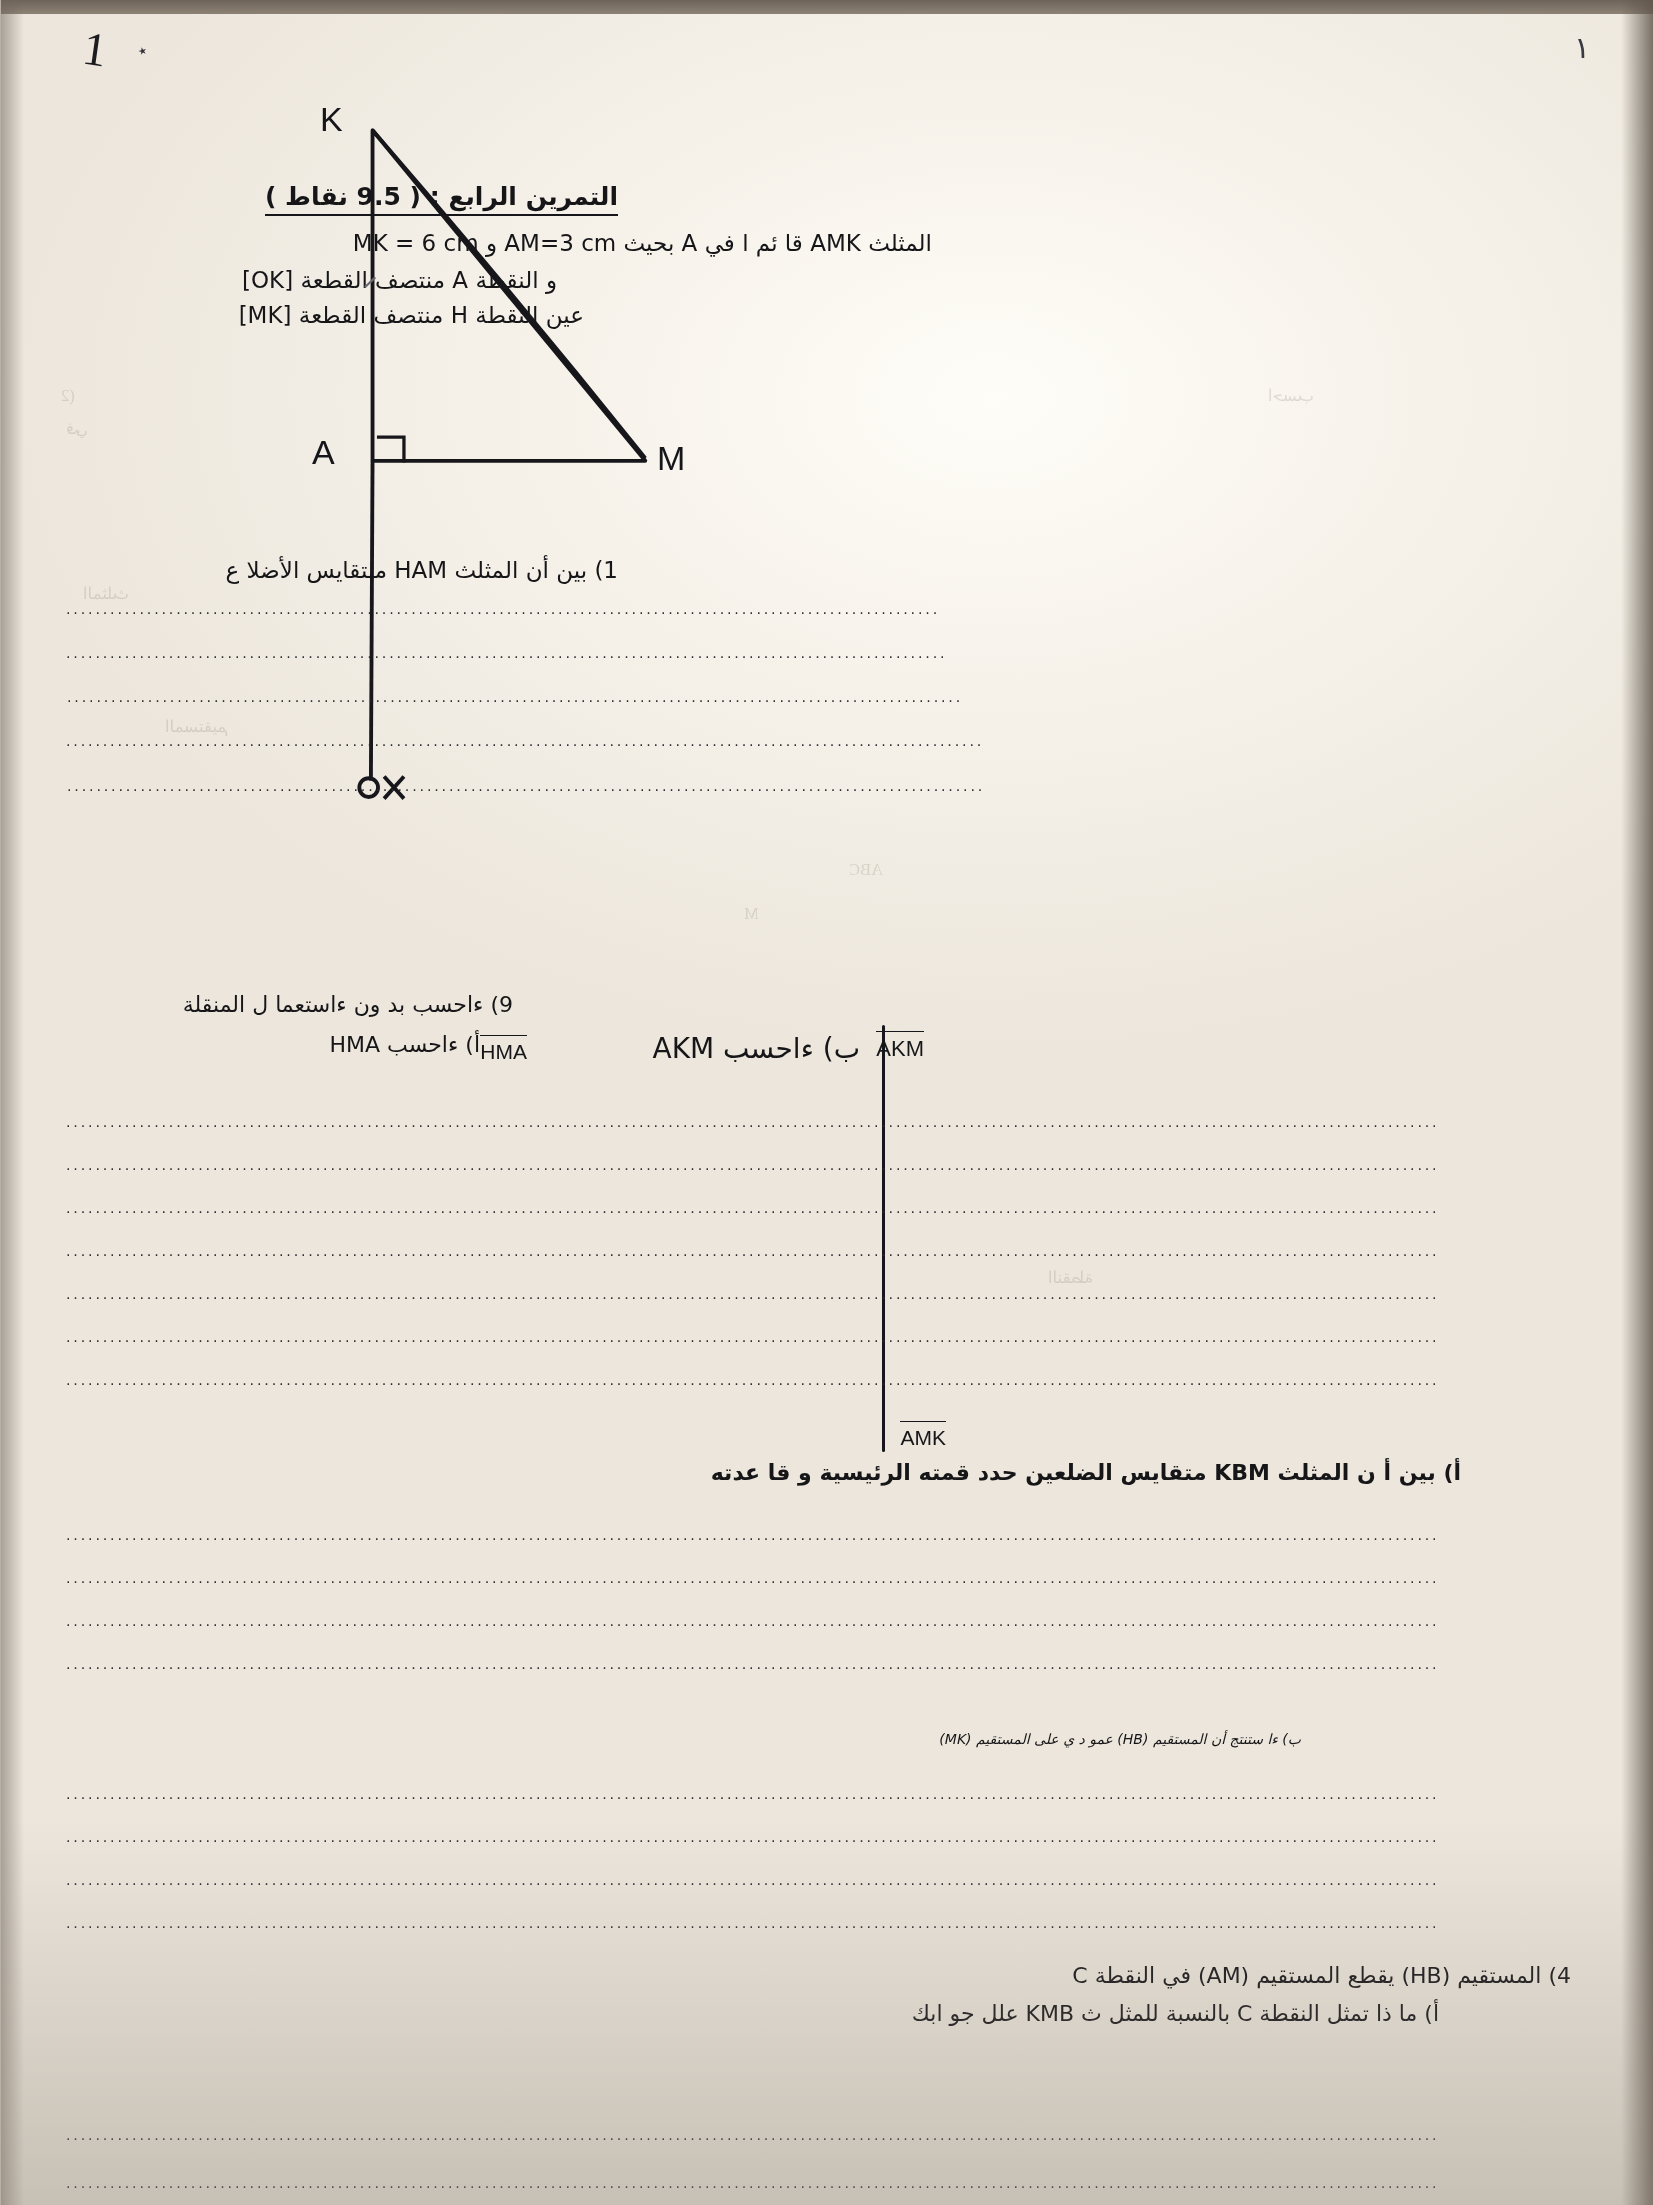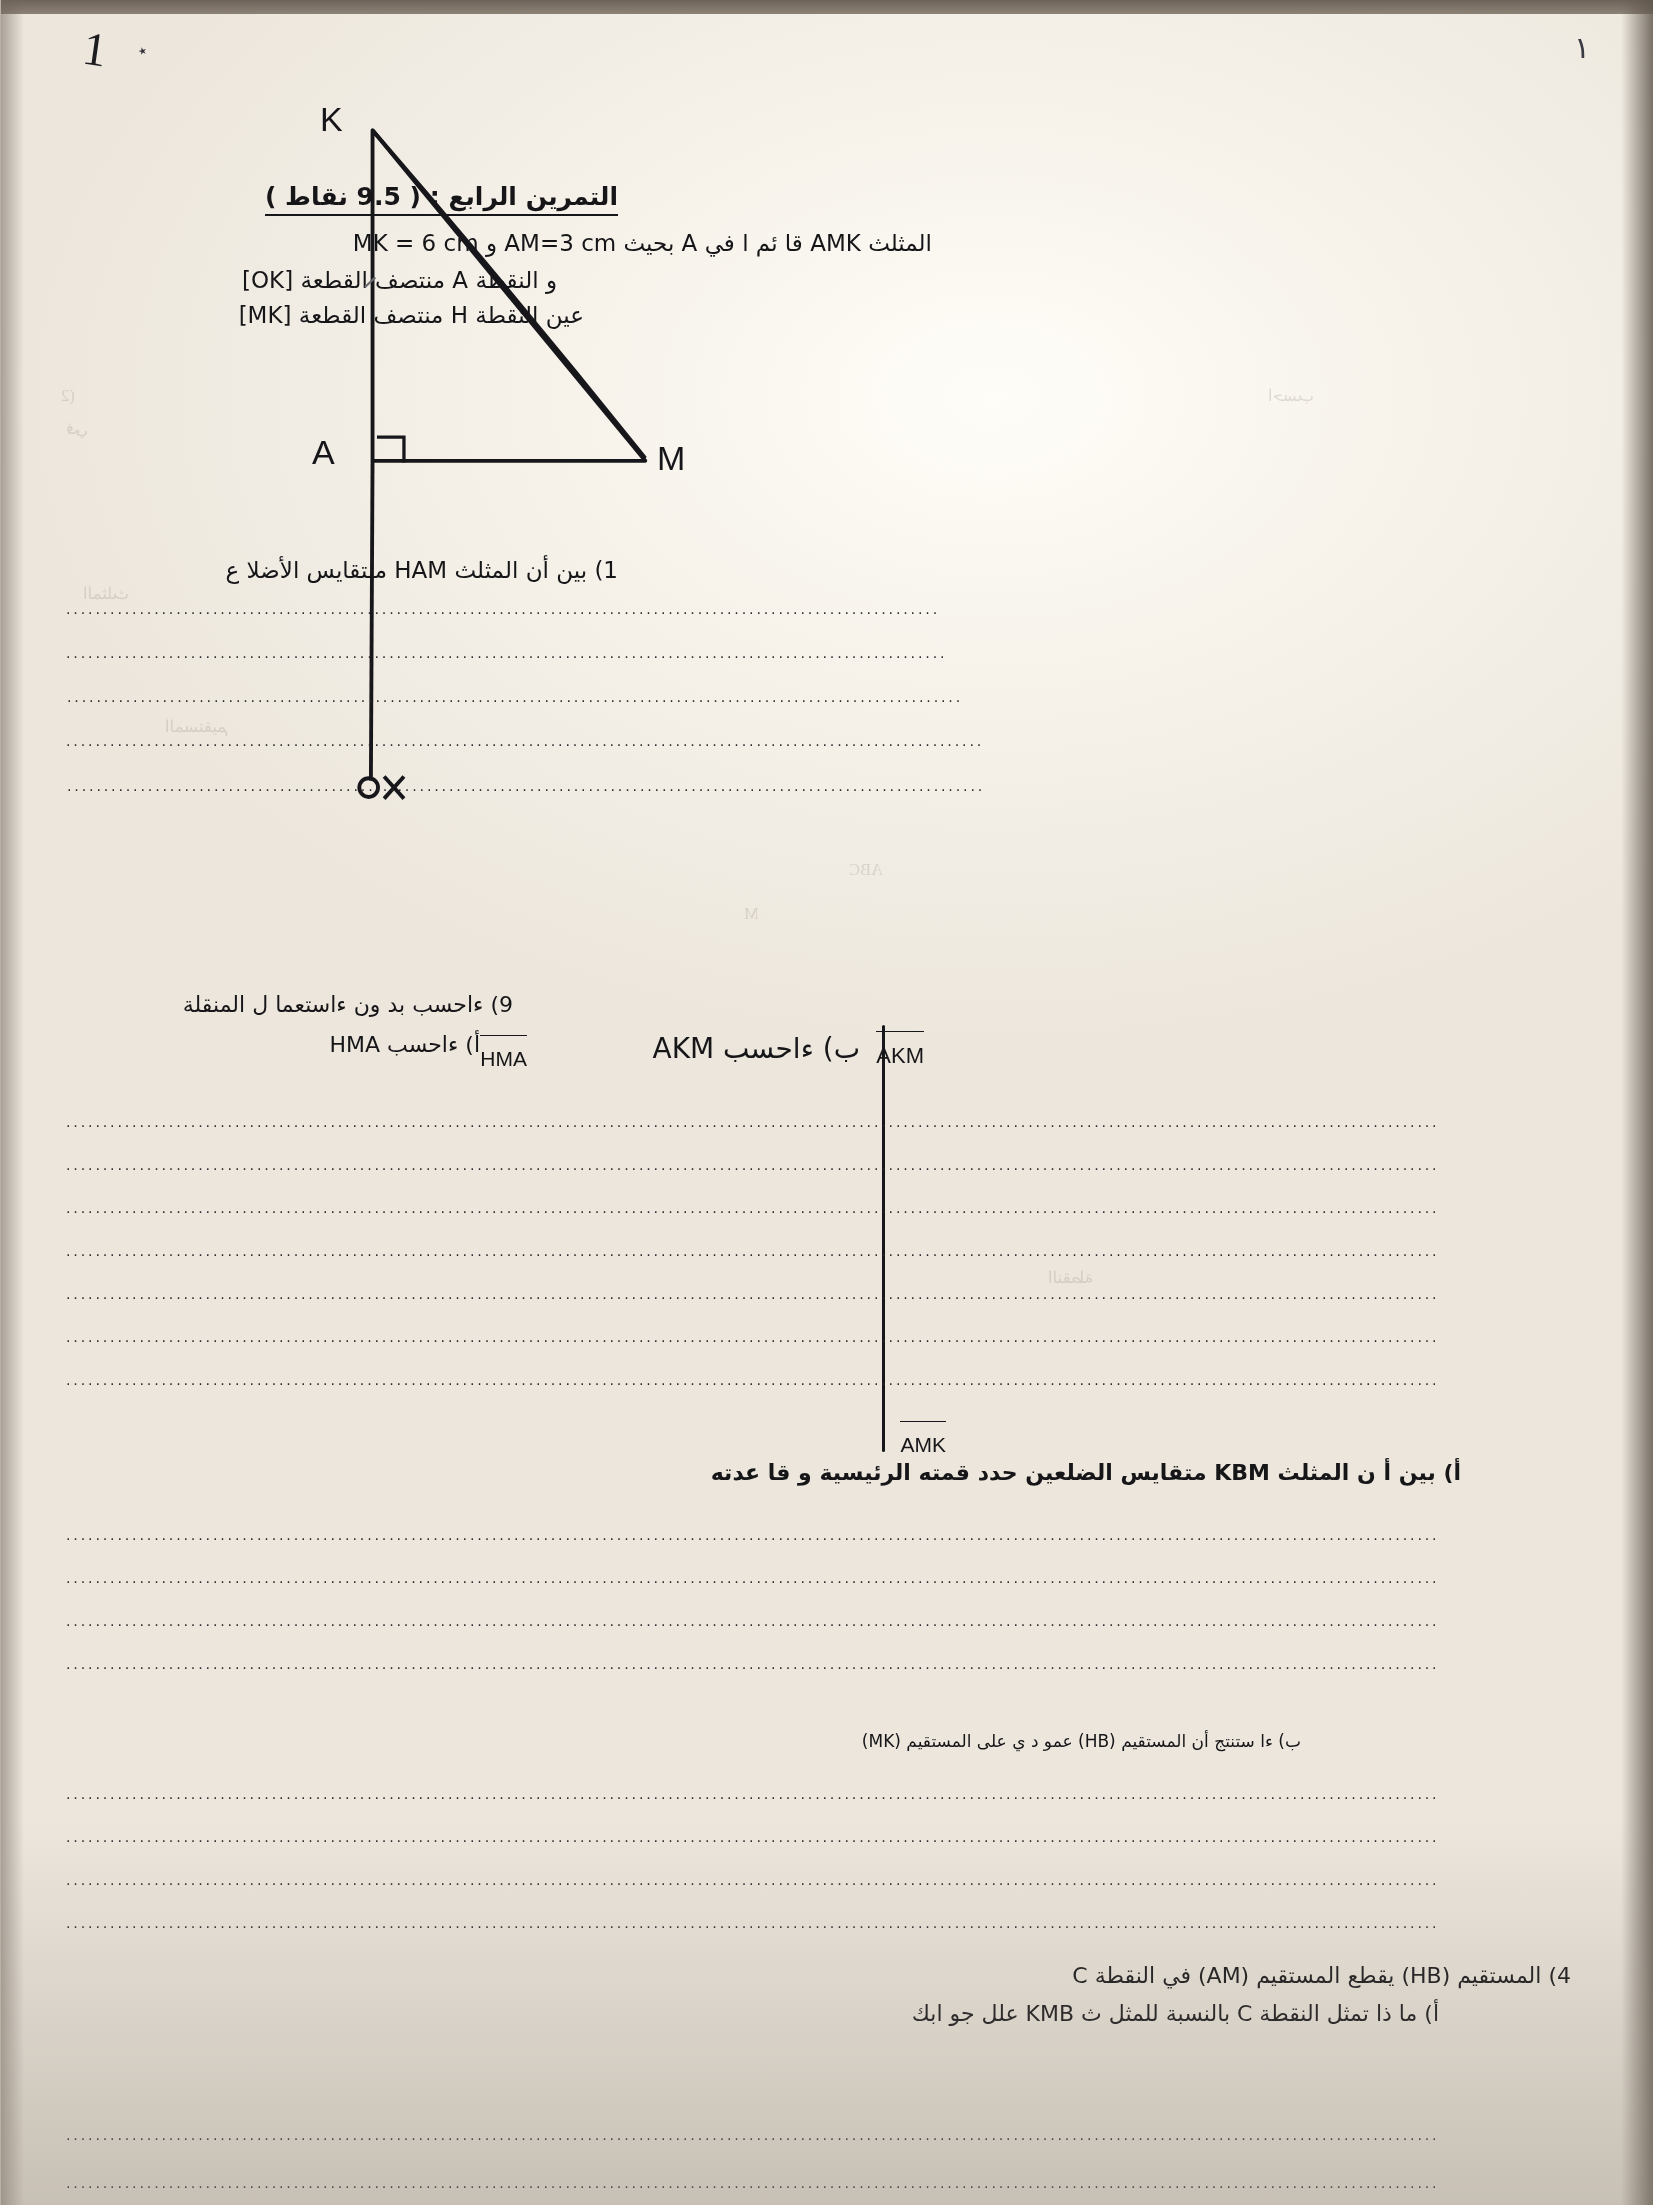--- a/index.html
+++ b/index.html
@@ -87,25 +87,25 @@
 
   .latin { font-family: "Liberation Sans", sans-serif; }
 
   
   #q1 { position: absolute; right: 1036px; top: 557px; font-size: 23px; text-align: right; }
   #q2-head { position: absolute; right: 1141px; top: 992px; font-size: 22px; }
   #q2-a { position: absolute; right: 1174px; top: 1032px; font-size: 22px; }
   #q2-b { position: absolute; right: 794px; top: 1032px; font-size: 28px; }
   #q3-a1 { position: absolute; right: 77px; top: 1422px; font-size: 22px; }
   #q3-a2 { position: absolute; right: 193px; top: 1460px; font-size: 22px; font-weight: bold; }
-  #q3-b  { position: absolute; right: 353px; top: 1731px; font-size: 17px; }
+  #q3-b  { position: absolute; right: 353px; top: 1731px; font-size: 14px; font-style: italic; }
   #q4-1 { position: absolute; right: 83px; top: 1963px; font-size: 22px; }
   #q4-2 { position: absolute; right: 215px; top: 2001px; font-size: 22px; }
 
-  .overline { border-top: 1.7px solid #17171b; padding-top: 11px; }
+  .overline { border-top: 1.7px solid #17171b; padding-top: 4px; }
 
   
   #figure { position: absolute; left: 210px; top: 94px; width: 551px; height: 910px; }
   .fig-label {
     position: absolute;
     font-family: "Liberation Sans", sans-serif;
     font-size: 34px; color: #15151a; font-weight: 500;
   }
 
   

